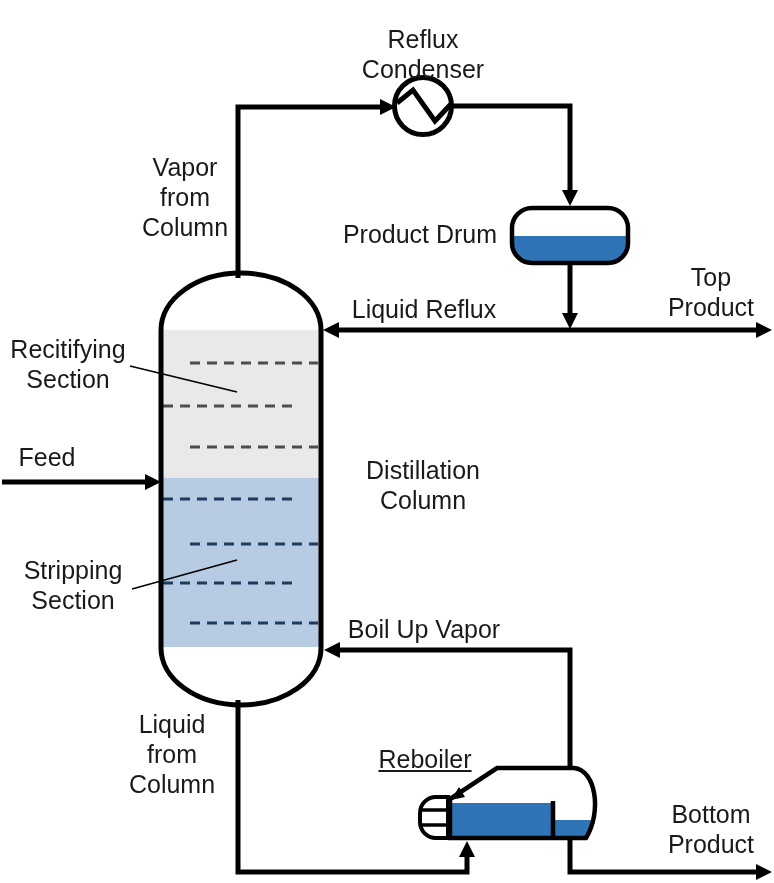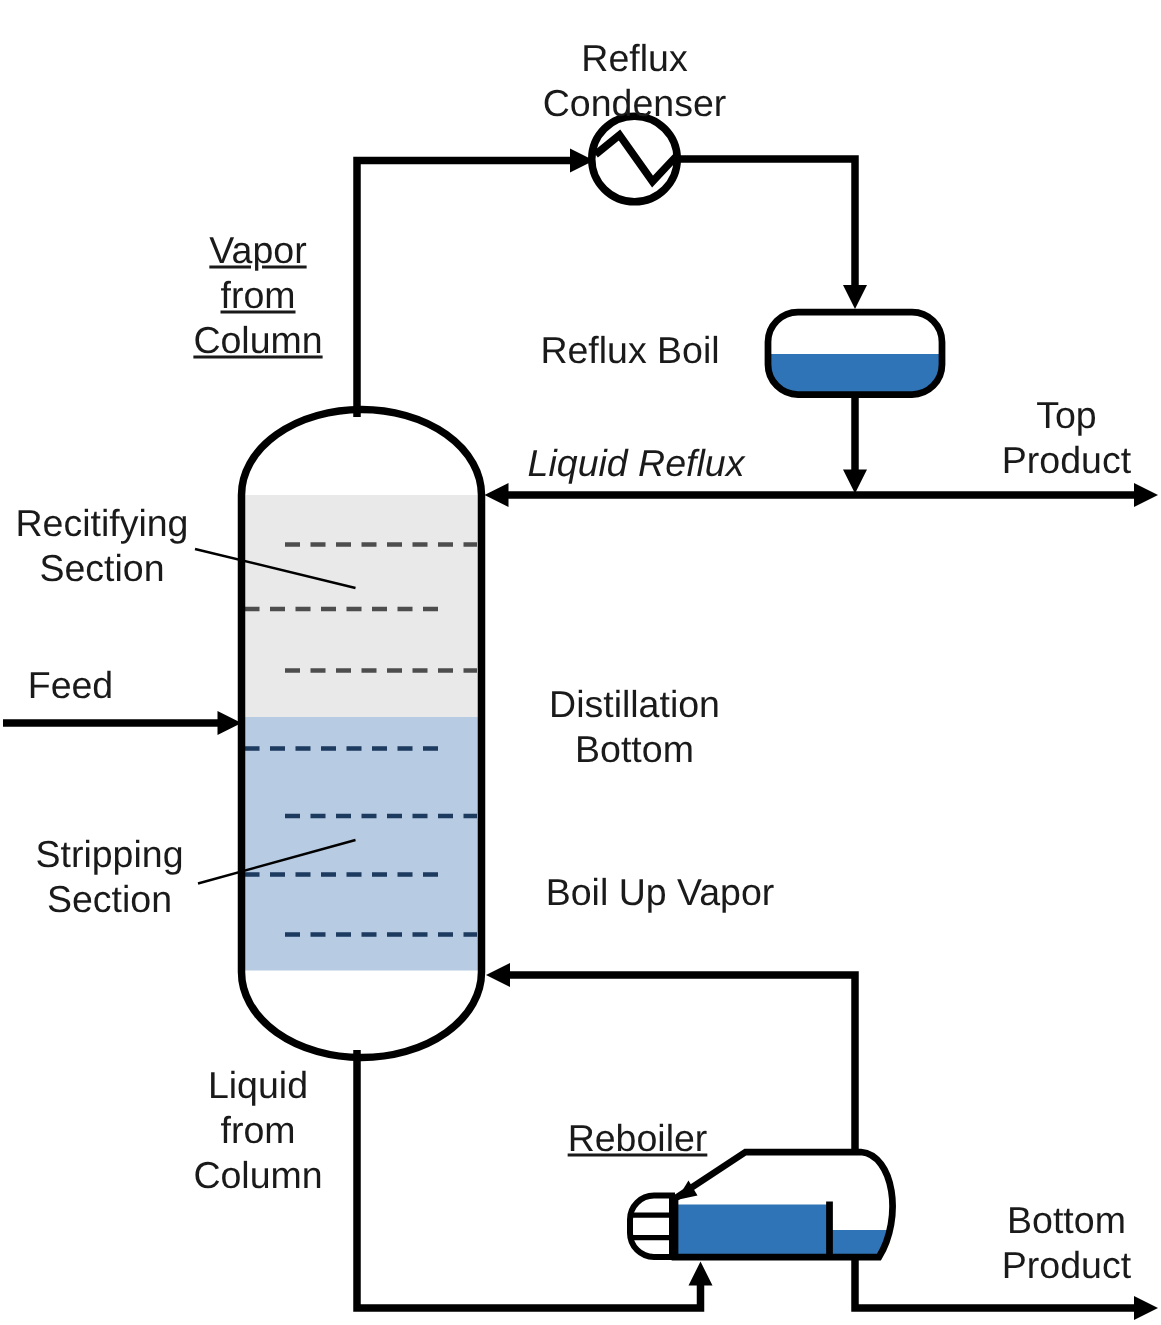--- a/index.html
+++ b/index.html
@@ -112,33 +112,33 @@
     <polygon class="arrow" points="772,330 756,322 756,338"></polygon>
     <polygon class="arrow" points="161,482 145,474 145,490"></polygon>
     <polygon class="arrow" points="324,650 340,642 340,658"></polygon>
     <polygon class="arrow" points="467,841 459,857 475,857"></polygon>
     <polygon class="arrow" points="772,872 756,864 756,880"></polygon>
   </g>
 </svg>
 
 <div class="lbl" style="left:323px;top:24px;width:200px;">Reflux
 Condenser</div>
-<div class="lbl" style="left:72px;top:152px;width:200px;text-decoration:underline;">Vapor
+<div class="lbl" style="left:85px;top:152px;width:200px;">Vapor
 from
 Column</div>
-<div class="lbl" style="left:320px;top:219px;width:200px;">Reflux Boil</div>
+<div class="lbl" style="left:320px;top:219px;width:200px;">Product Drum</div>
 <div class="lbl" style="left:611px;top:262px;width:200px;">Top
 Product</div>
-<div class="lbl" style="left:324px;top:294px;width:200px;font-style:italic;">Liquid Reflux</div>
+<div class="lbl" style="left:324px;top:294px;width:200px;">Liquid Reflux</div>
 <div class="lbl" style="left:-32px;top:334px;width:200px;">Recitifying
 Section</div>
 <div class="lbl" style="left:-53px;top:442px;width:200px;">Feed</div>
 <div class="lbl" style="left:323px;top:455px;width:200px;">Distillation
-Bottom</div>
+Column</div>
 <div class="lbl" style="left:-27px;top:555px;width:200px;">Stripping
 Section</div>
-<div class="lbl" style="left:324px;top:580px;width:200px;padding-left:16px;">Boil Up Vapor</div>
+<div class="lbl" style="left:324px;top:614px;width:200px;">Boil Up Vapor</div>
 <div class="lbl" style="left:325px;top:744px;width:200px;text-decoration:underline;">Reboiler</div>
 <div class="lbl" style="left:72px;top:709px;width:200px;">Liquid
 from
 Column</div>
 <div class="lbl" style="left:611px;top:799px;width:200px;">Bottom
 Product</div>
 
 </body></html>

